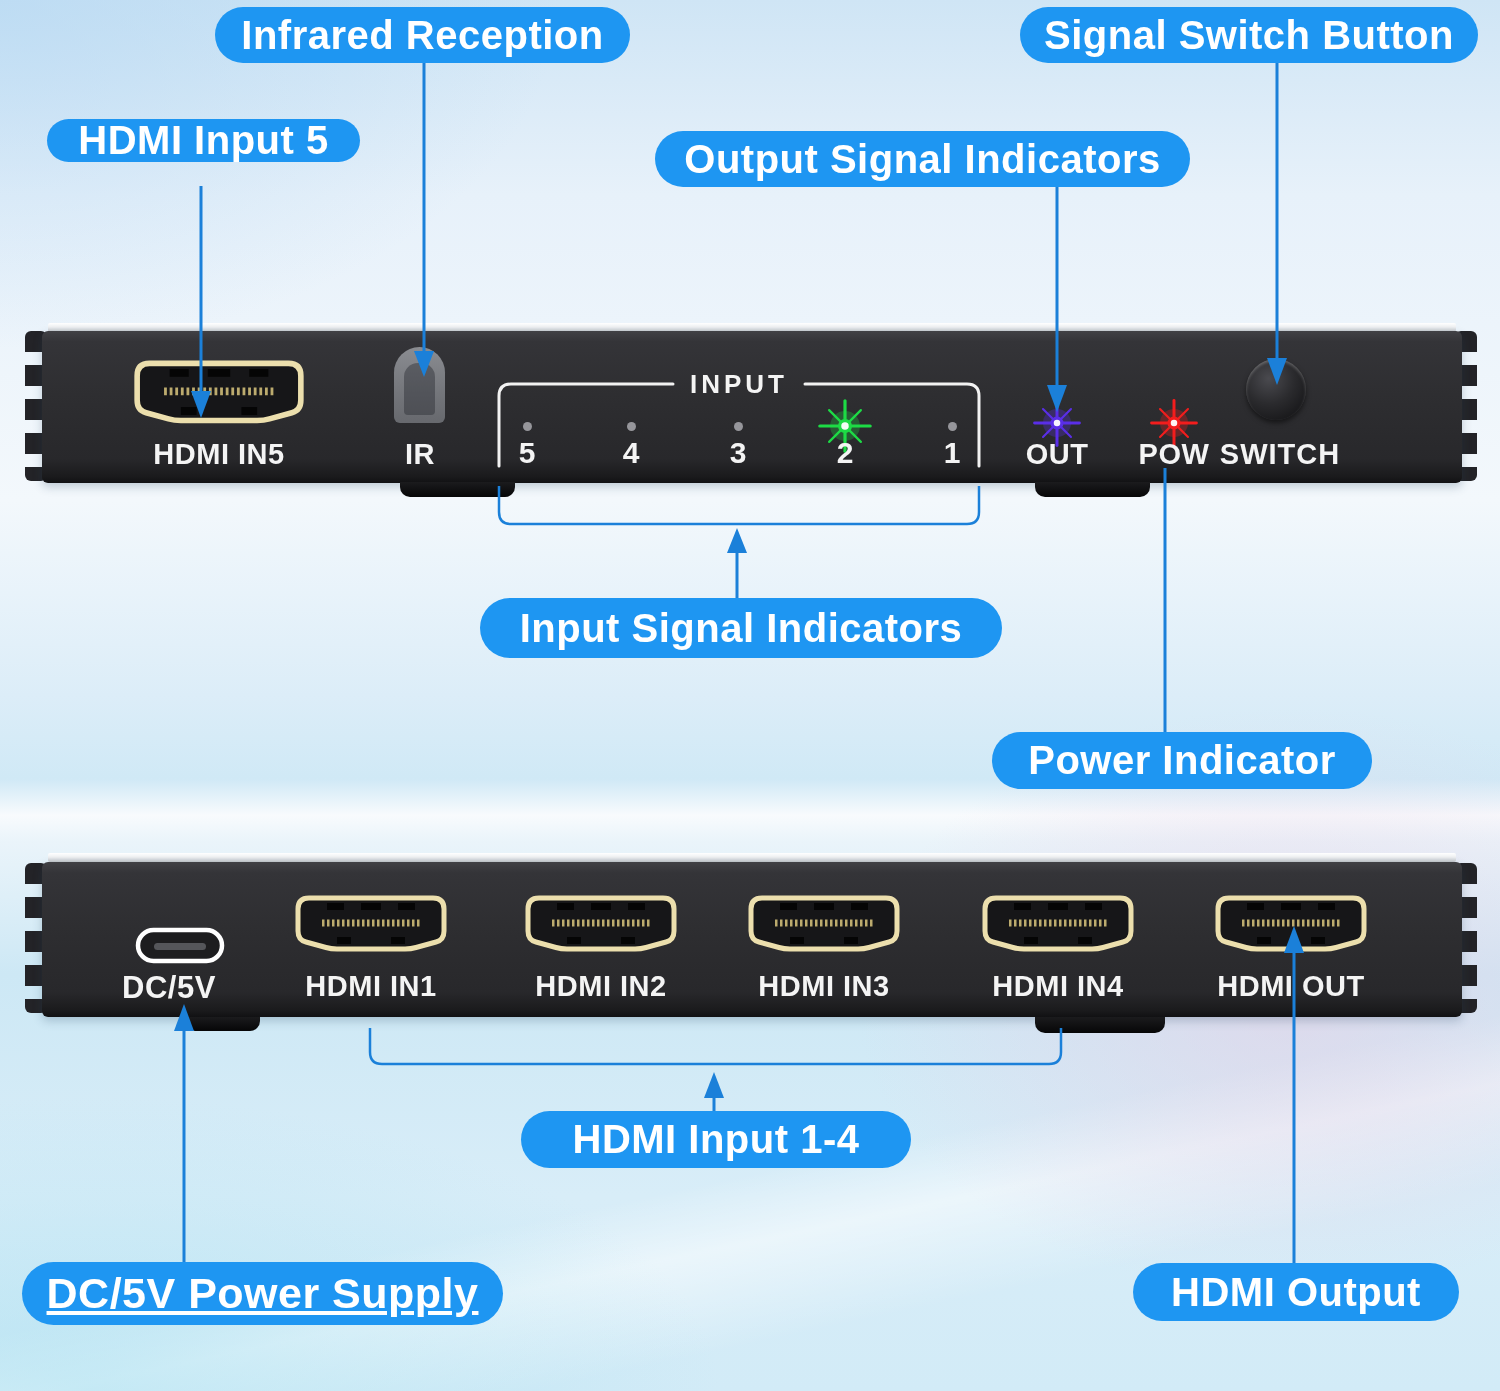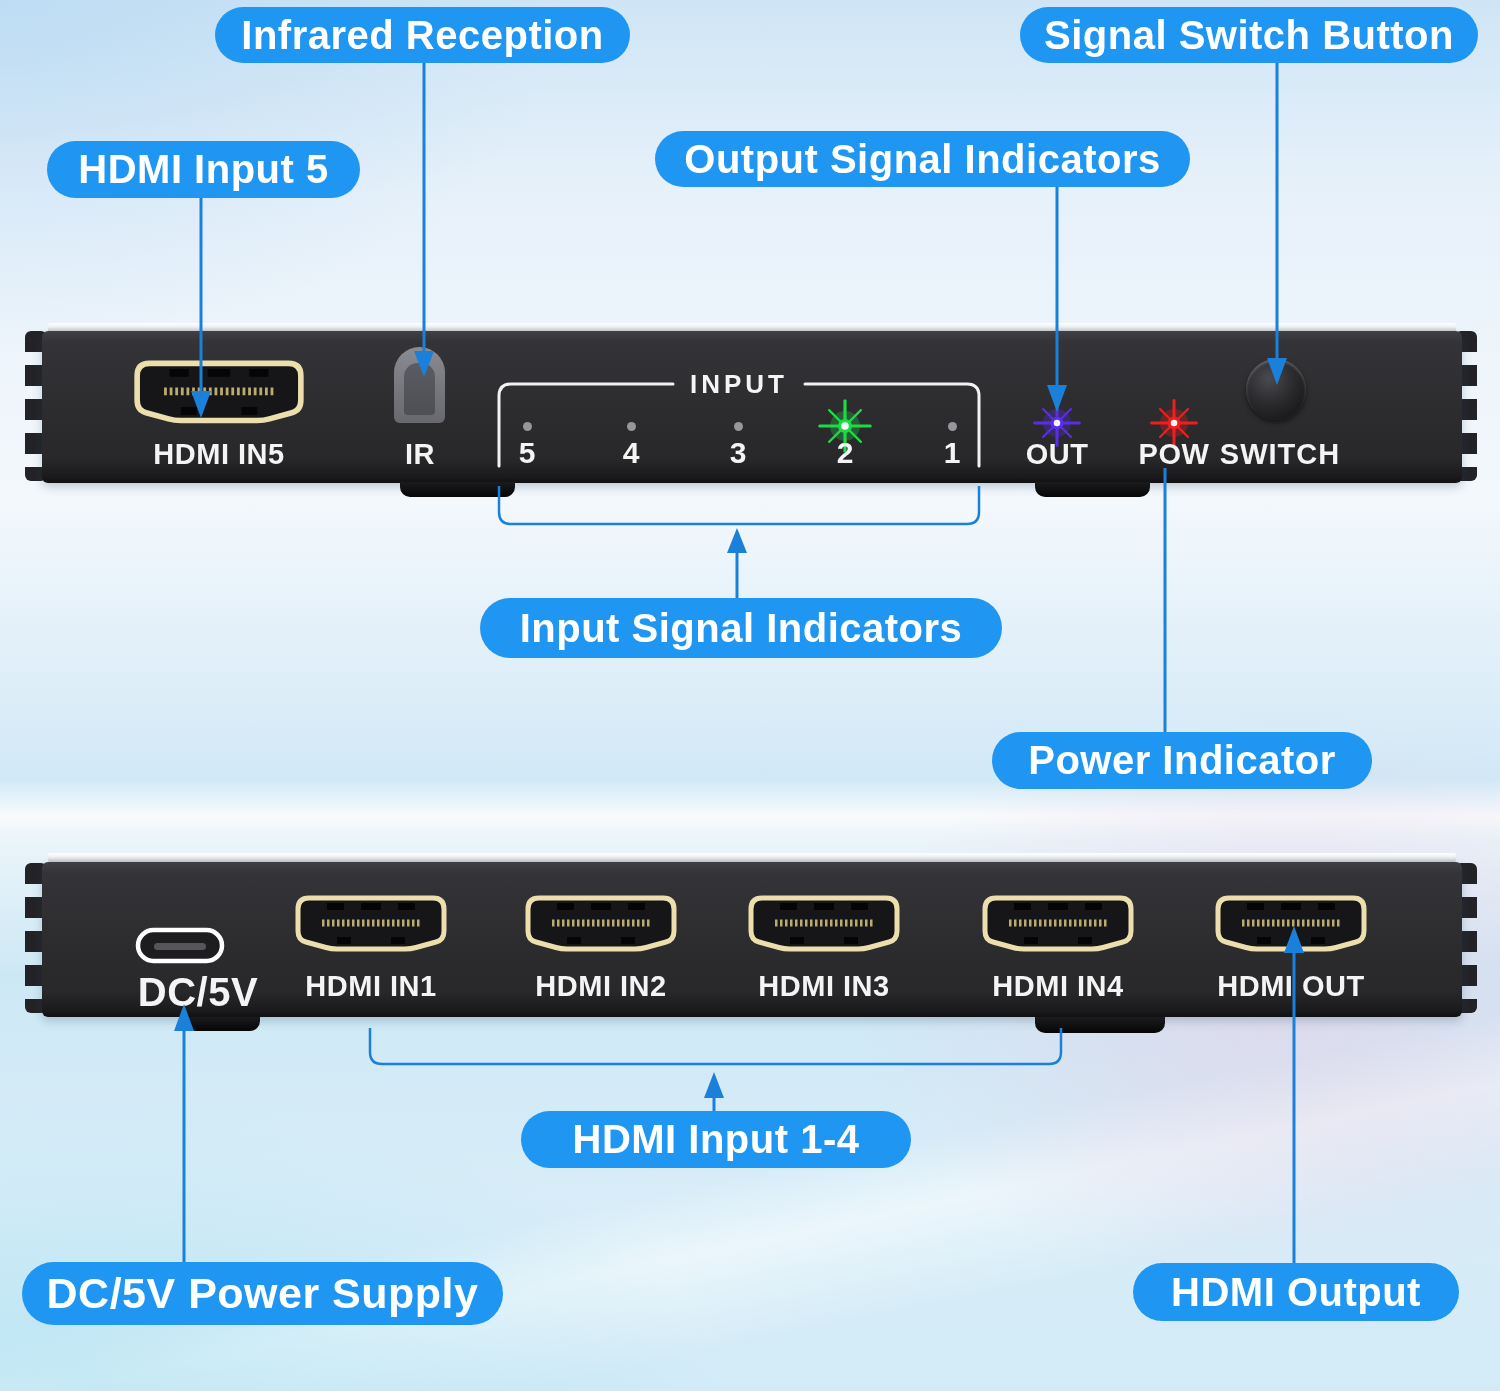--- a/index.html
+++ b/index.html
@@ -154,21 +154,21 @@
     <div class="fins" style="left:1455px;top:863px;"></div>
     <div class="dev-strip" style="top:853px;"></div>
     <div class="dev-body" style="top:862px;height:155px;"></div>
     <div class="foot" style="left:185px;top:1017px;width:75px;height:14px;"></div>
     <div class="foot" style="left:1035px;top:1017px;width:130px;height:16px;"></div>
 
     <svg class="abs" style="left:135px;top:927px;" width="90" height="37" viewBox="0 0 90 37">
       <rect x="3" y="3" width="84" height="31" rx="15.5" fill="#1d1d1f" stroke="#ffffff" stroke-width="4.5"></rect>
       <rect x="19" y="16" width="52" height="7" rx="3.5" fill="#55565a"></rect>
     </svg>
-    <div class="dev-label" style="left:128px;top:970px;width:140px;font-size:40px;">DC/5V</div>
+    <div class="dev-label" style="left:99px;top:970px;width:140px;font-size:31px;">DC/5V</div>
 
     <svg class="abs" style="left:295px;top:895px;" width="152" height="66" viewBox="0 0 152 66">
         <path d="M14 3 H138 Q149 3 149 14 V36 Q149 45 141 47 L121 52.5 Q116 54 110 54 L42 54 Q36 54 31 52.5 L11 47 Q3 45 3 36 V14 Q3 3 14 3 Z" fill="#161618" stroke="#ecdfad" stroke-width="5" stroke-linejoin="round"></path>
         <line x1="27" y1="28" x2="125" y2="28" stroke="#bcab6e" stroke-width="7" stroke-dasharray="2.5 2.5"></line>
         <g fill="#050505">
           <rect x="32" y="8" width="17" height="7"></rect>
           <rect x="66" y="8" width="20" height="7"></rect>
           <rect x="103" y="8" width="17" height="7"></rect>
           <rect x="42" y="42" width="14" height="7"></rect>
           <rect x="96" y="42" width="14" height="7"></rect>
@@ -247,21 +247,21 @@
       <polygon points="1277,385 1267,358 1287,358"></polygon>
       <polygon points="737,528 727,553 747,553"></polygon>
       <polygon points="184,1004 174,1031 194,1031"></polygon>
       <polygon points="714,1072 704,1098 724,1098"></polygon>
       <polygon points="1294,926 1284,953 1304,953"></polygon>
     </g>
   </svg>
 
   <div class="pill" style="left: 215px; top: 7px; width: 415px; height: 56px; background: rgb(30, 150, 242);">Infrared Reception</div>
   <div class="pill" style="left: 1020px; top: 7px; width: 458px; height: 56px; background: rgb(30, 150, 242);">Signal Switch Button</div>
-  <div class="pill" style="left: 47px; top: 141px; width: 313px; height: 57px; background: rgb(30, 150, 242);">HDMI Input 5</div>
+  <div class="pill" style="left: 47px; top: 119px; width: 313px; height: 43px; background: rgb(30, 150, 242);">HDMI Input 5</div>
   <div class="pill" style="left: 480px; top: 598px; width: 522px; height: 60px; background: rgb(30, 150, 242);">Input Signal Indicators</div>
   <div class="pill" style="left: 655px; top: 131px; width: 535px; height: 56px; background: rgb(30, 150, 242);">Output Signal Indicators</div>
   <div class="pill" style="left: 992px; top: 732px; width: 380px; height: 57px; background: rgb(30, 150, 242);">Power Indicator</div>
-  <div class="pill pill-lg" style="left: 22px; top: 1262px; width: 481px; height: 63px; background: rgb(30, 150, 242);">DC/5V Power Supply</div>
+  <div class="pill pill-lg" style="left: 22px; top: 1262px; width: 481px; height: 63px; background: rgb(30, 150, 242); text-decoration: underline;">DC/5V Power Supply</div>
   <div class="pill" style="left: 521px; top: 1111px; width: 390px; height: 57px; background: rgb(30, 150, 242);">HDMI Input 1-4</div>
   <div class="pill" style="left: 1133px; top: 1263px; width: 326px; height: 58px; background: rgb(30, 150, 242);">HDMI Output</div>
 
 </div>
 
 </body></html>

